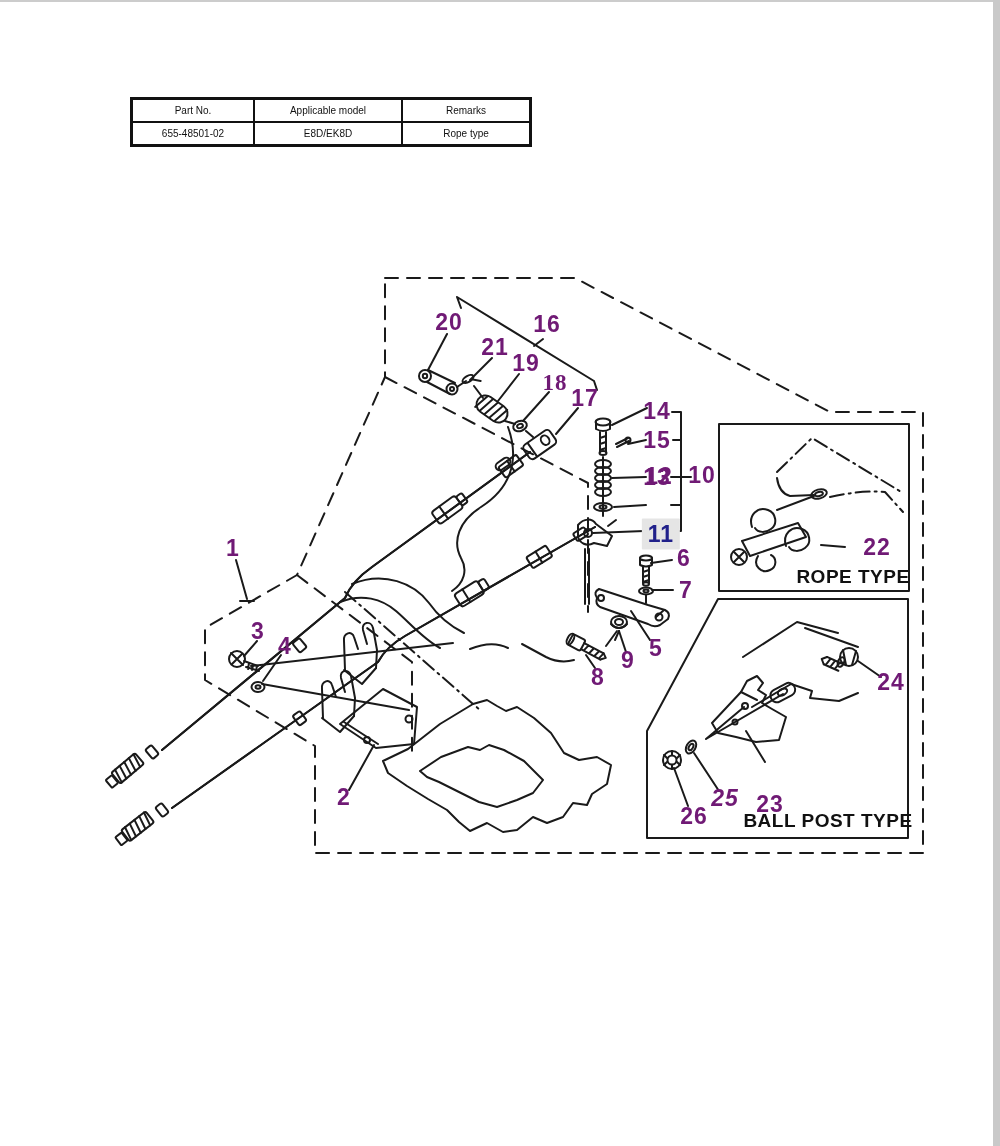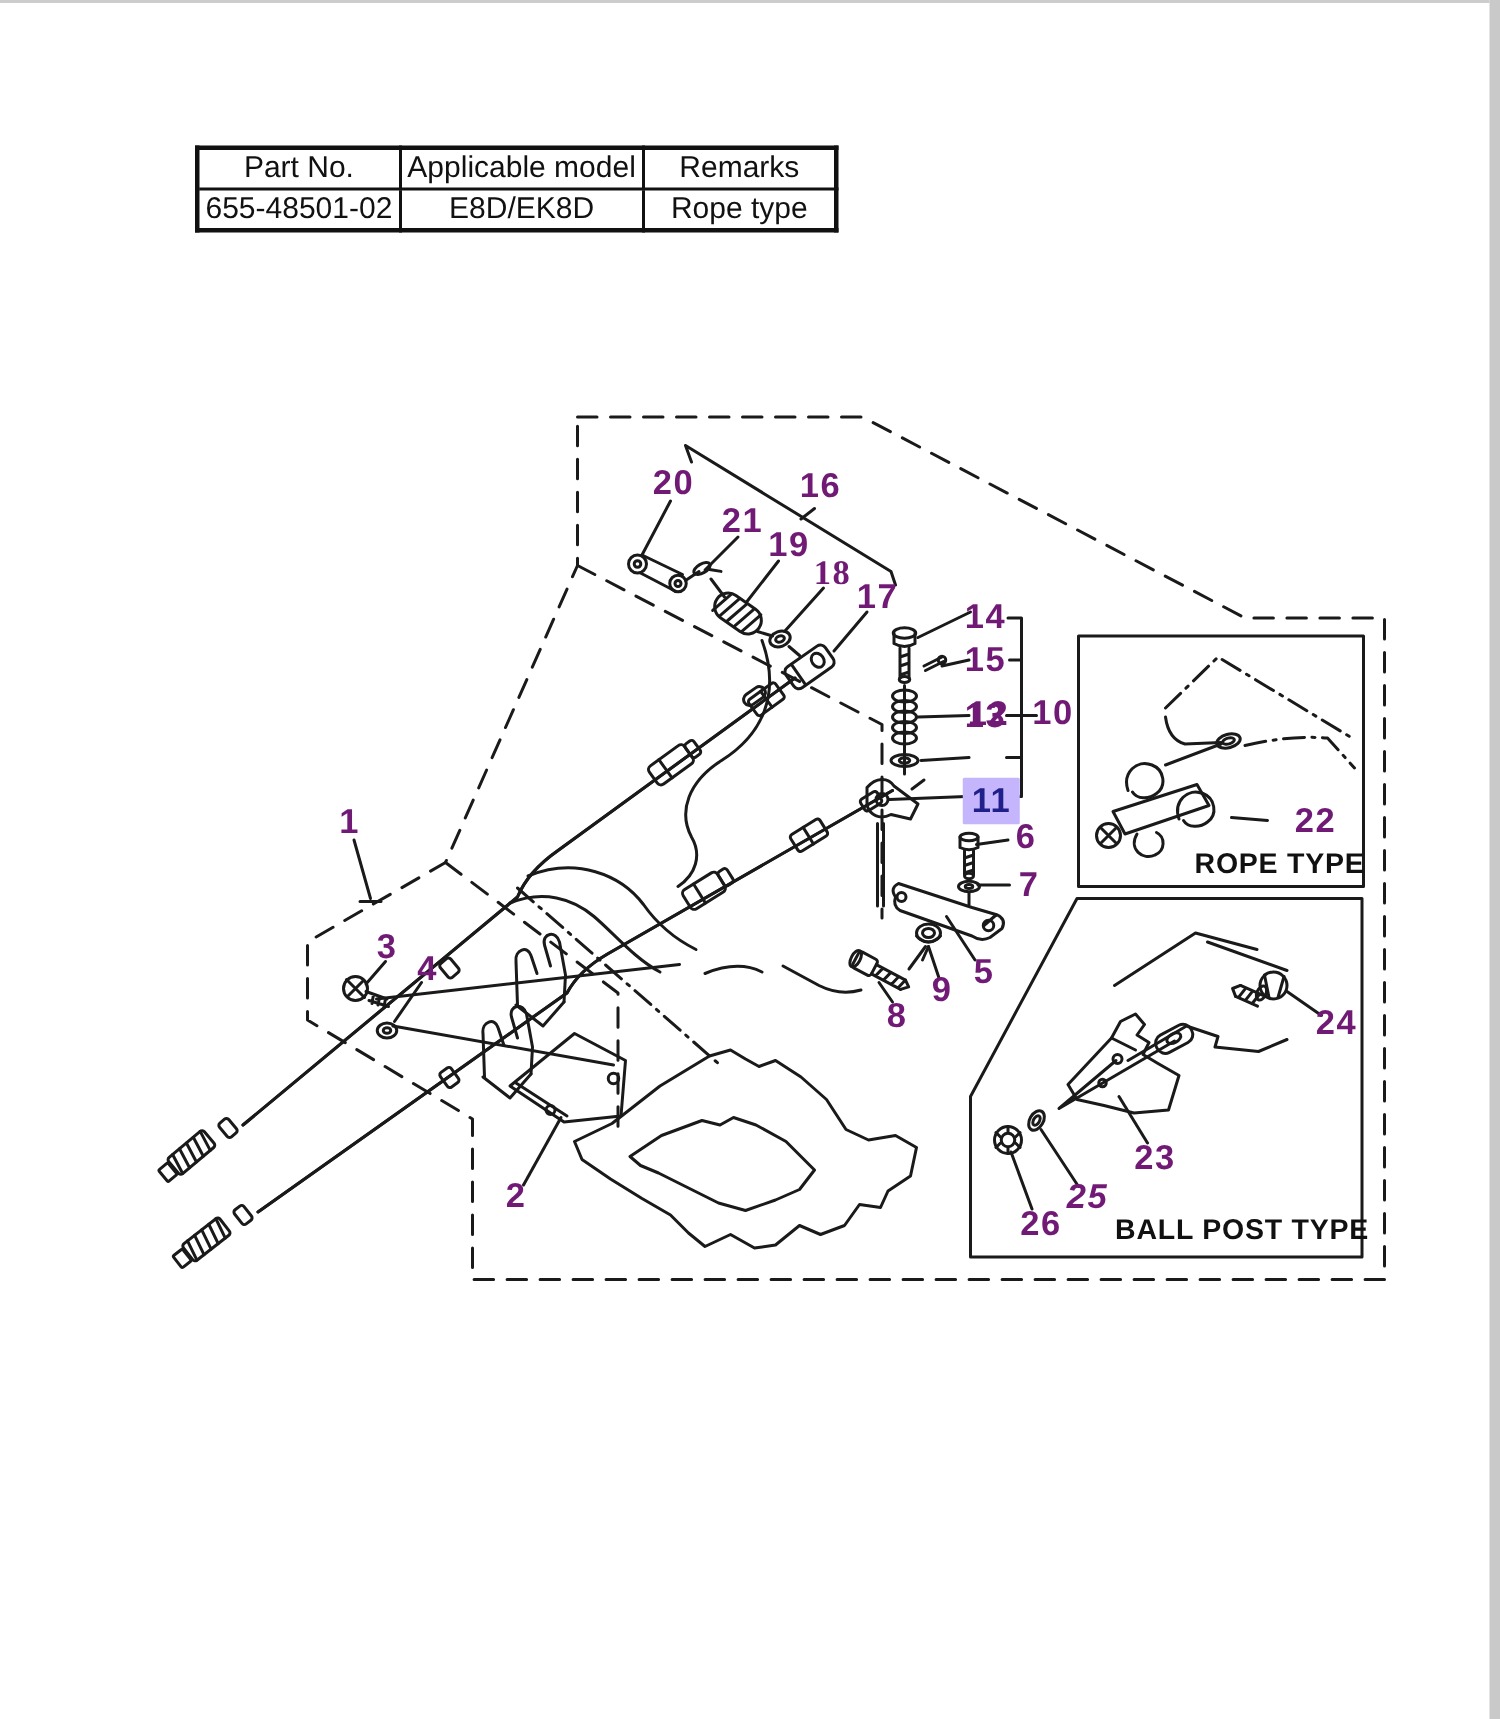--- a/index.html
+++ b/index.html
@@ -3,21 +3,21 @@
 <meta charset="utf-8">
 <style>
   html,body{margin:0;padding:0;background:#ffffff;}
   .canvas{position:relative;width:1000px;height:1146px;background:#ffffff;overflow:hidden;
           font-family:"Liberation Sans", sans-serif;color:#111;}
   .edge-top{position:absolute;left:0;top:0;width:993px;height:2px;background:#cccccc;}
   .edge-right{position:absolute;right:0;top:0;width:7px;height:1146px;background:#c9c9c9;}
 
   
   .parts-table{position:absolute;left:130px;top:97px;border-collapse:collapse;
-               table-layout:fixed;font-size:20px;}
+               table-layout:fixed;font-size:10px;}
   .parts-table td,.parts-table th{border:2px solid #111;text-align:center;
                padding:1px 4px;height:19px;font-weight:normal;white-space:nowrap;}
   .parts-table{border:3px solid #111;}
   .col-part{width:112px;} .col-model{width:138px;} .col-remarks{width:118px;}
 
   
   .art{position:absolute;left:0;top:0;}
   .art path,.art line,.art circle,.art ellipse,.art rect,.art polygon,.art polyline{
     fill:none;stroke:#1a1a1a;stroke-width:2;stroke-linecap:round;stroke-linejoin:round;}
 
@@ -310,33 +310,33 @@
       <div class="callout" style="left: 233px; top: 548px;">1</div>
       <div class="callout" style="left: 344px; top: 797px;">2</div>
       <div class="callout" style="left: 258px; top: 631px;">3</div>
       <div class="callout" style="left: 285px; top: 646px;">4</div>
       <div class="callout" style="left: 656px; top: 648px;">5</div>
       <div class="callout" style="left: 684px; top: 558px;">6</div>
       <div class="callout" style="left: 686px; top: 590px;">7</div>
       <div class="callout" style="left: 598px; top: 677px;">8</div>
       <div class="callout" style="left: 628px; top: 660px;">9</div>
       <div class="callout" style="left: 702px; top: 475px;">10</div>
-      <div class="callout hl" style="left: 661px; top: 534px; background: #c4b5fd; color: rgb(32, 32, 138);">11</div>
+      <div class="callout hl" style="left: 661px; top: 534px; background: #e5e5e5; color: rgb(32, 32, 138);">11</div>
       <div class="callout" style="left: 659px; top: 476px;">12</div>
       <div class="callout" style="left: 657px; top: 477px;">13</div>
       <div class="callout" style="left: 657px; top: 411px;">14</div>
       <div class="callout" style="left: 657px; top: 440px;">15</div>
       <div class="callout" style="left: 547px; top: 324px;">16</div>
       <div class="callout" style="left: 585px; top: 398px;">17</div>
       <div class="callout" style="left: 555px; top: 382px; font-family: Liberation Serif, serif;">18</div>
       <div class="callout" style="left: 526px; top: 363px;">19</div>
       <div class="callout" style="left: 449px; top: 322px;">20</div>
       <div class="callout" style="left: 495px; top: 347px;">21</div>
       <div class="callout" style="left: 858px; top: 547px; margin-left: 19px;">22</div>
-      <div class="callout" style="left: 770px; top: 772px;">23</div>
+      <div class="callout" style="left: 770px; top: 804px;">23</div>
       <div class="callout" style="left: 891px; top: 682px;">24</div>
       <div class="callout" style="left: 725px; top: 798px; font-style: italic;">25</div>
       <div class="callout" style="left: 694px; top: 816px;">26</div>
     </div>
 
   <div class="inset-caption" style="left:853px;top:577px;">ROPE TYPE</div>
   <div class="inset-caption" style="left:828px;top:821px;">BALL POST TYPE</div>
 </div>
 
 </body></html>

